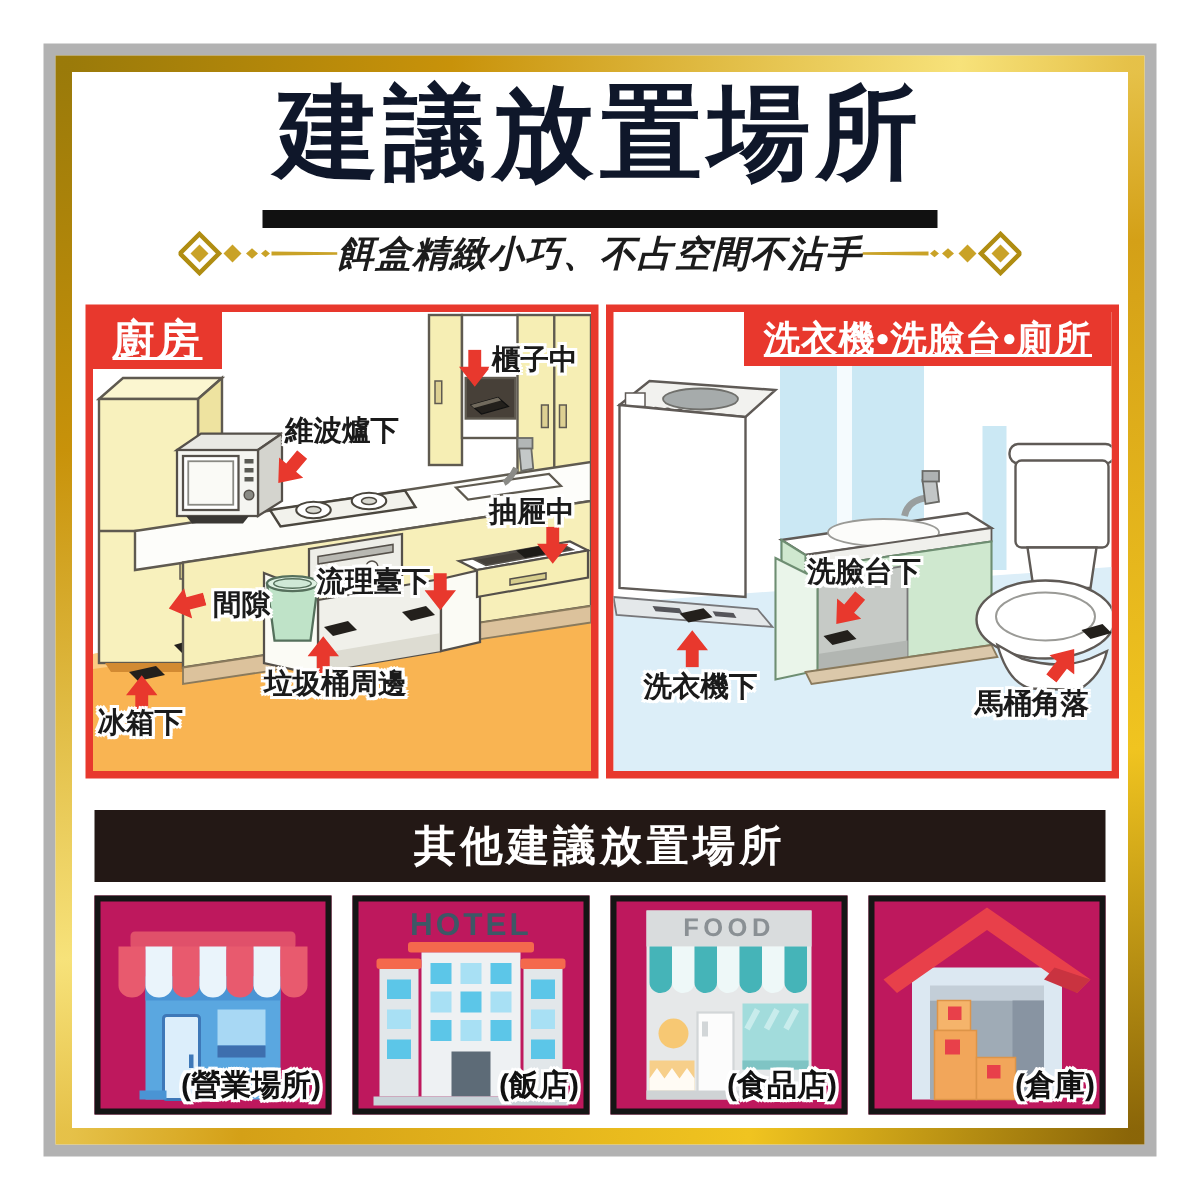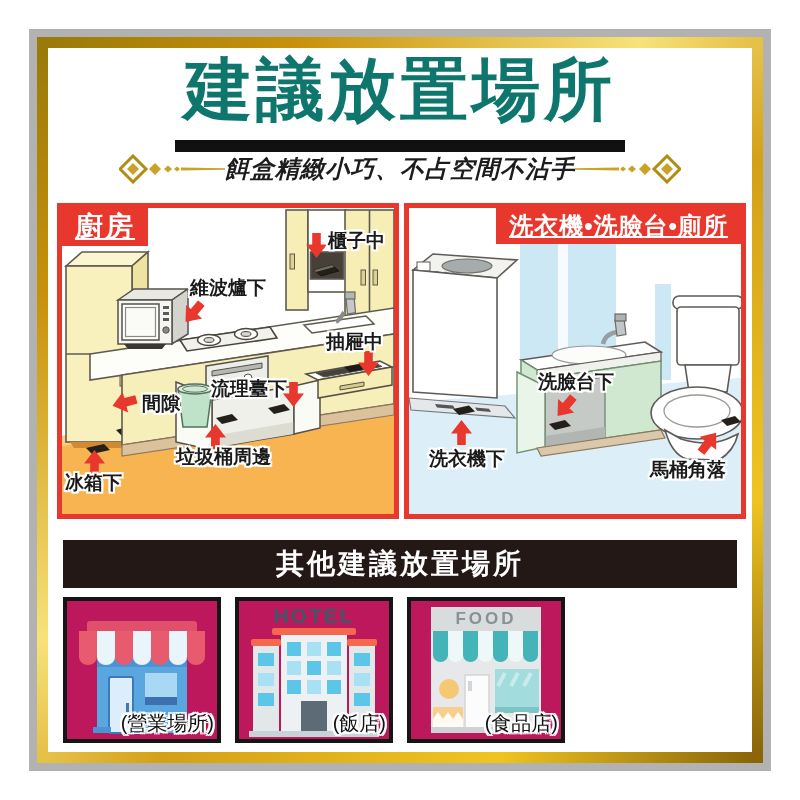--- a/index.html
+++ b/index.html
@@ -4,21 +4,21 @@
 <style>
   html,body{margin:0;padding:0;background:#ffffff;}
   .poster{position:relative;width:800px;height:800px;background:#ffffff;overflow:hidden;
           font-family:"Liberation Sans","DejaVu Sans",sans-serif;}
   
   .frame-silver{position:absolute;inset:29px;border:8px solid #b2b2b2;pointer-events:none;}
   .frame-gold{position:absolute;inset:37px;border:11px solid;pointer-events:none;
       border-image:linear-gradient(135deg,#9a7a0a 0%,#c8920a 18%,#f7e27a 42%,#d4a017 58%,#f0c420 82%,#8a6508 100%) 1;}
   
   .title{position:absolute;top:50px;left:0;width:100%;text-align:center;margin:0;
-         font-size:68px;font-weight:900;color:#0f766e;letter-spacing:4px;line-height:1.15;}
+         font-size:68px;font-weight:900;color:#0f172a;letter-spacing:4px;line-height:1.15;}
   .title-underline{position:absolute;left:175px;top:140px;width:450px;height:12px;background:#111;}
   .subtitle-row{position:absolute;left:48px;right:48px;top:150px;height:38px;
                 display:flex;align-items:center;justify-content:center;}
   .subtitle{font-size:24px;font-weight:900;font-style:italic;color:#1c1c1c;letter-spacing:1px;white-space:nowrap;}
   .orn{width:106px;height:30px;flex:0 0 auto;}
   .orn.flip{transform:scaleX(-1);}
   
   .panel{position:absolute;width:342px;height:316px;border:5px solid #e8382d;background:#fff;box-sizing:border-box;}
   .panel-kitchen{left:57px;top:203px;}
   .panel-bath{left:404px;top:203px;}
@@ -30,21 +30,21 @@
   .ill-label{position:absolute;font-weight:900;font-size:19px;color:#1a1a1a;white-space:nowrap;line-height:1.1;
      text-shadow:-2px -2px 0 #fff,2px -2px 0 #fff,-2px 2px 0 #fff,2px 2px 0 #fff,
                  -2px 0 0 #fff,2px 0 0 #fff,0 -2px 0 #fff,0 2px 0 #fff;}
   .arrow{position:absolute;width:21px;height:25px;fill:#e8382d;transform-origin:50% 50%;}
   
   .other-header{position:absolute;left:63px;top:540px;width:674px;height:48px;background:#231815;
       color:#fff;font-size:28px;font-weight:900;letter-spacing:3px;
       display:flex;align-items:center;justify-content:center;}
   .obox{position:absolute;top:597px;width:158px;height:146px;border:4px solid #151515;background:#be185d;box-sizing:border-box;}
   .obox svg.icon{position:absolute;left:0;top:0;width:150px;height:138px;}
-  .obox-label{position:absolute;right:3px;bottom:2px;font-weight:400;font-size:20px;color:#111;white-space:nowrap;
+  .obox-label{position:absolute;right:3px;bottom:2px;font-weight:700;font-size:20px;color:#111;white-space:nowrap;
      text-shadow:-2px -2px 0 #fff,2px -2px 0 #fff,-2px 2px 0 #fff,2px 2px 0 #fff,
                  -2px 0 0 #fff,2px 0 0 #fff,0 -2px 0 #fff,0 2px 0 #fff;margin-top:33px;}
 </style>
 </head>
 <body>
 
 <div class="poster">
   <div class="frame-silver"></div>
   <div class="frame-gold"></div>
 
@@ -330,13 +330,32 @@
       <rect x="84" y="68" width="44" height="44" fill="#a2dcdc"></rect>
       <path d="M94,72 l-7,13 M107,72 l-7,13 M120,72 l-7,13" stroke="#c8ecec" stroke-width="4" fill="none"></path>
       <rect x="84" y="106" width="44" height="6" fill="#7fc4c4"></rect>
       <rect x="22" y="106" width="30" height="20" fill="#f7cf8a"></rect>
       <path d="M22,118 l5,-7 5,7 5,-7 5,7 5,-7 5,7 v8 h-30 z" fill="#ffffff" opacity="0.9"></path>
       <rect x="20" y="126" width="110" height="6" fill="#cfd3d5"></rect>
     </svg>
     <div class="obox-label">(食品店)</div>
   </div>
 
+  <div class="obox" style="left:579px">
+    <svg class="icon" viewBox="0 0 150 138">
+      <rect x="25" y="44" width="100" height="88" fill="#dce8f2"></rect>
+      <polygon points="6,52 75,4 144,52 135,61 75,19 15,61" fill="#e8404a"></polygon>
+      <polygon points="120,44 144,52 135,61 113,52" fill="#c93340"></polygon>
+      <rect x="37" y="56" width="76" height="10" fill="#c3ced8"></rect>
+      <rect x="37" y="66" width="76" height="66" fill="#9fabb6"></rect>
+      <rect x="92" y="66" width="21" height="66" fill="#8894a2"></rect>
+      <g stroke="#dd9448" stroke-width="1">
+        <rect x="42" y="66" width="22" height="20" fill="#f5b46b"></rect>
+        <rect x="40" y="86" width="28" height="46" fill="#f2a65a"></rect>
+        <rect x="68" y="104" width="26" height="28" fill="#f2a65a"></rect>
+      </g>
+      <rect x="49" y="70" width="9" height="9" fill="#e8404a"></rect>
+      <rect x="47" y="92" width="10" height="10" fill="#e8404a"></rect>
+      <rect x="75" y="109" width="9" height="9" fill="#e8404a"></rect>
+    </svg>
+    <div class="obox-label">(倉庫)</div>
+  </div>
 </div>
 
 </body></html>

